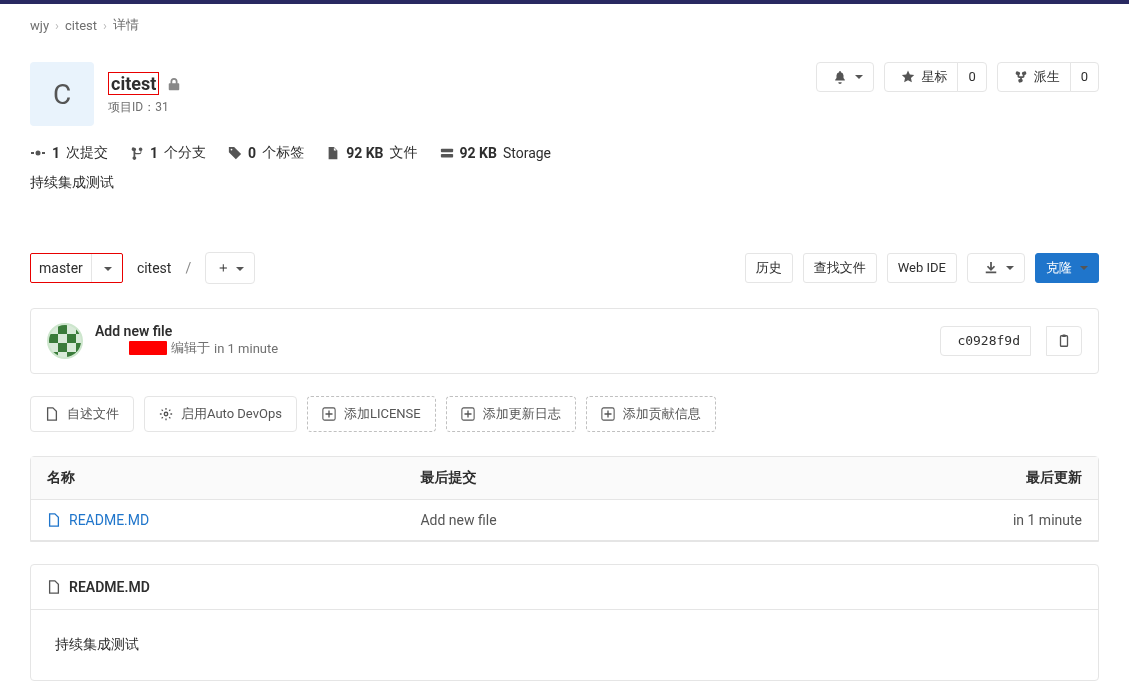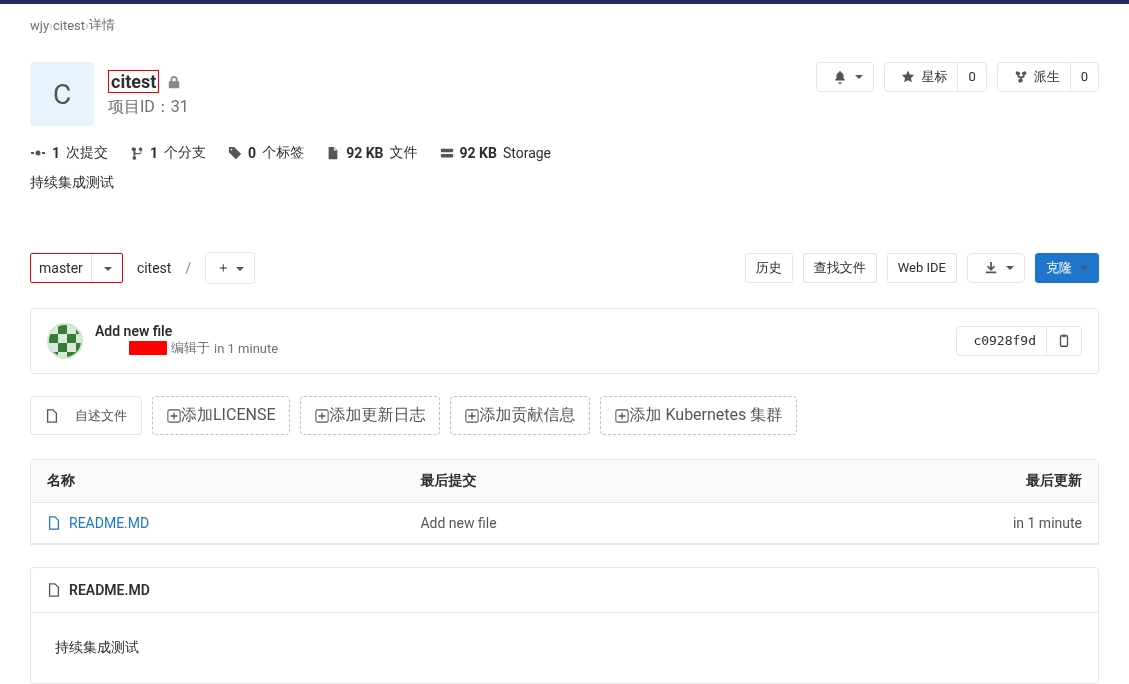--- a/index.html
+++ b/index.html
@@ -1,29 +1,29 @@
 <!DOCTYPE html>
 <html><head>
 <meta charset="utf-8">
 <style>
   * { box-sizing: border-box; margin: 0; padding: 0; }
   body { font-family: -apple-system, BlinkMacSystemFont, "Segoe UI", Roboto, "Helvetica Neue", Arial, "Microsoft YaHei", sans-serif; font-size: 14px; color: #2e2e2e; background: #fff; }
   .topbar-edge { height: 4px; background: #292961; }
   .page { padding: 12px 30px 30px 30px; }
-  .breadcrumb { display: flex; align-items: center; color: #707070; margin-bottom: 28px; font-size: 13px; }
+  .breadcrumb { display: flex; align-items: center; gap: 6px; color: #707070; margin-bottom: 28px; font-size: 13px; }
   .breadcrumb a { color: #707070; text-decoration: none; }
   .breadcrumb .sep { color: #bbb; }
   .header-row { display: flex; justify-content: space-between; align-items: flex-start; margin-bottom: 18px; }
   .proj-left { display: flex; align-items: center; gap: 14px; }
   .avatar-sq { width: 64px; height: 64px; background: #e9f3fc; border-radius: 4px; display: flex; align-items: center; justify-content: center; font-size: 28px; color: #555; font-weight: 400; }
   .proj-meta { display: flex; flex-direction: column; gap: 4px; }
   .proj-name-line { display: flex; align-items: center; gap: 8px; }
   .proj-name-box { border: 1.5px solid #e80000; padding: 0 2px; font-weight: 700; font-size: 18px; color: #2e2e2e; line-height: 1.2; }
   .lock-ic { color: #888; font-size: 14px; }
-  .proj-id { color: #707070; font-size: 16px; }
+  .proj-id { color: #707070; font-size: 12px; }
   .header-actions { display: flex; gap: 10px; }
   .btn { border: 1px solid #e5e5e5; background: #fff; border-radius: 3px; padding: 6px 10px; display: inline-flex; align-items: center; gap: 6px; font-size: 13px; color: #2e2e2e; cursor: pointer; line-height: 1.2; }
   .btn-group { display: inline-flex; }
   .btn-group .btn { border-radius: 0; margin-left: -1px; }
   .btn-group .btn:first-child { border-top-left-radius: 4px; border-bottom-left-radius: 4px; margin-left: 0; padding-left: 16px; }
   .btn-group .btn:last-child { border-top-right-radius: 4px; border-bottom-right-radius: 4px; }
   .count-cell { min-width: 26px; justify-content: center; padding: 6px 10px; }
   .stats-row { display: flex; align-items: center; gap: 22px; margin-bottom: 12px; color: #2e2e2e; font-size: 14px; }
   .stats-row .stat { display: flex; align-items: center; gap: 6px; }
   .stats-row strong { font-weight: 700; }
@@ -37,25 +37,25 @@
   .plus-btn { border: 1px solid #e5e5e5; border-radius: 4px; padding: 6px 10px; display:flex; gap:4px; align-items:center; }
   .path-text { color: #2e2e2e; }
   .branch-right { display:flex; gap:10px; align-items:center; }
   .primary-btn { background:#1f75cb; color:#fff; border-color:#1f75cb; }
   .commit-box { border:1px solid #e5e5e5; border-radius:4px; padding:14px 16px; display:flex; justify-content:space-between; align-items:center; margin-bottom:22px; }
   .commit-left { display:flex; gap:12px; align-items:flex-start; }
   .commit-avatar { width:36px; height:36px; border-radius:50%; background: repeating-conic-gradient(#3a7b3a 0 25%, #d9ead9 0 50%) 0 0/18px 18px; border:2px solid #cde6cd; }
   .commit-meta .title { font-weight:600; color:#2e2e2e; }
   .commit-meta .sub { color:#707070; font-size:13px; display:flex; align-items:center; gap:4px;padding-left:34px; }
   .red-block { background:#ff0000; display:inline-block; width:38px; height:14px; border-radius:1px; }
-  .commit-right { display:flex; gap:0; }
+  .commit-right { display:flex; gap:16px; }
   .sha-btn { font-family: ui-monospace, Menlo, Monaco, Consolas, monospace; font-size:13px; }
   .quick-actions { display:flex; gap:10px; margin-bottom:24px; }
-  .dashed-btn { border:1px dashed #c0c0c0; background:#fff; border-radius:4px; padding:8px 14px; display:inline-flex; align-items:center; color:#555; cursor:pointer; font-size:16px; }
-  .solid-btn { border:1px solid #e5e5e5; background:#fff; border-radius:4px; padding:8px 14px; display:inline-flex; gap:16px; align-items:center; color:#555; cursor:pointer; font-size:13px; }
+  .dashed-btn { border:1px dashed #c0c0c0; background:#fff; border-radius:4px; padding:8px 14px; display:inline-flex; gap:8px; align-items:center; color:#555; cursor:pointer; font-size:13px; }
+  .solid-btn { border:1px solid #e5e5e5; background:#fff; border-radius:4px; padding:8px 14px; display:inline-flex; gap:8px; align-items:center; color:#555; cursor:pointer; font-size:13px; }
   .file-table { width:100%; border:1px solid #e5e5e5; border-radius:4px 4px 0 0; border-collapse:separate; border-spacing:0; margin-bottom:22px; }
   .file-table th { text-align:left; background:#fafafa; padding:12px 16px; font-weight:600; color:#2e2e2e; border-bottom:1px solid #e5e5e5; font-size:14px; }
   .file-table th.right, .file-table td.right { text-align:right; }
   .file-table td { padding:12px 16px; color:#555; border-bottom:1px solid #e5e5e5; font-size:14px; }
   .file-link { color:#1f75cb; display:flex; align-items:center; gap:8px; }
   .readme-box { border:1px solid #e5e5e5; border-radius:4px; }
   .readme-head { padding:14px 16px; border-bottom:1px solid #e5e5e5; display:flex; gap:8px; align-items:center; font-weight:600; }
   .readme-body { padding:26px 24px; color:#2e2e2e; }
   svg { display:block; }
   .caret::after { content:""; display:inline-block; border:4px solid transparent; border-top-color:#555; margin-left:2px; transform:translateY(2px); }
@@ -241,20 +241,29 @@
 
   <div class="quick-actions">
     <span class="solid-btn">
       <span class="ic">
         <svg width="14" height="14" viewBox="0 0 16 16" fill="currentColor">
             <path d="M3 1h6l4 4v10H3V1z" fill="none" stroke="currentColor" stroke-width="1.5"></path>
           </svg>
       </span>
       <span>自述文件</span>
     </span>
+    <span class="solid-btn">
+      <span class="ic">
+        <svg width="14" height="14" viewBox="0 0 16 16" fill="currentColor">
+            <circle cx="8" cy="8" r="2" fill="none" stroke="currentColor" stroke-width="1.5"></circle>
+            <path d="M8 1v2M8 13v2M1 8h2M13 8h2M3 3l1.4 1.4M11.6 11.6L13 13M13 3l-1.4 1.4M4.4 11.6L3 13" stroke="currentColor" stroke-width="1.5"></path>
+          </svg>
+      </span>
+      <span>启用Auto DevOps</span>
+    </span>
     <span class="dashed-btn">
       <span class="ic">
         <svg width="14" height="14" viewBox="0 0 16 16" fill="currentColor">
             <rect x="1" y="1" width="14" height="14" rx="2" fill="none" stroke="currentColor" stroke-width="1.2"></rect>
             <path d="M8 4v8M4 8h8" stroke="currentColor" stroke-width="1.5"></path>
           </svg>
       </span>
       <span>添加LICENSE</span>
     </span>
     <span class="dashed-btn">
@@ -267,29 +276,20 @@
       <span>添加更新日志</span>
     </span>
     <span class="dashed-btn">
       <span class="ic">
         <svg width="14" height="14" viewBox="0 0 16 16" fill="currentColor">
             <rect x="1" y="1" width="14" height="14" rx="2" fill="none" stroke="currentColor" stroke-width="1.2"></rect>
             <path d="M8 4v8M4 8h8" stroke="currentColor" stroke-width="1.5"></path>
           </svg>
       </span>
       <span>添加贡献信息</span>
-    </span>
-    <span class="dashed-btn">
-      <span class="ic">
-        <svg width="14" height="14" viewBox="0 0 16 16" fill="currentColor">
-            <rect x="1" y="1" width="14" height="14" rx="2" fill="none" stroke="currentColor" stroke-width="1.2"></rect>
-            <path d="M8 4v8M4 8h8" stroke="currentColor" stroke-width="1.5"></path>
-          </svg>
-      </span>
-      <span>添加 Kubernetes 集群</span>
     </span>
   </div>
 
   <table class="file-table">
     <thead>
       <tr>
         <th style="width:35%">名称</th>
         <th>最后提交</th>
         <th class="right" style="width:20%">最后更新</th>
       </tr>

